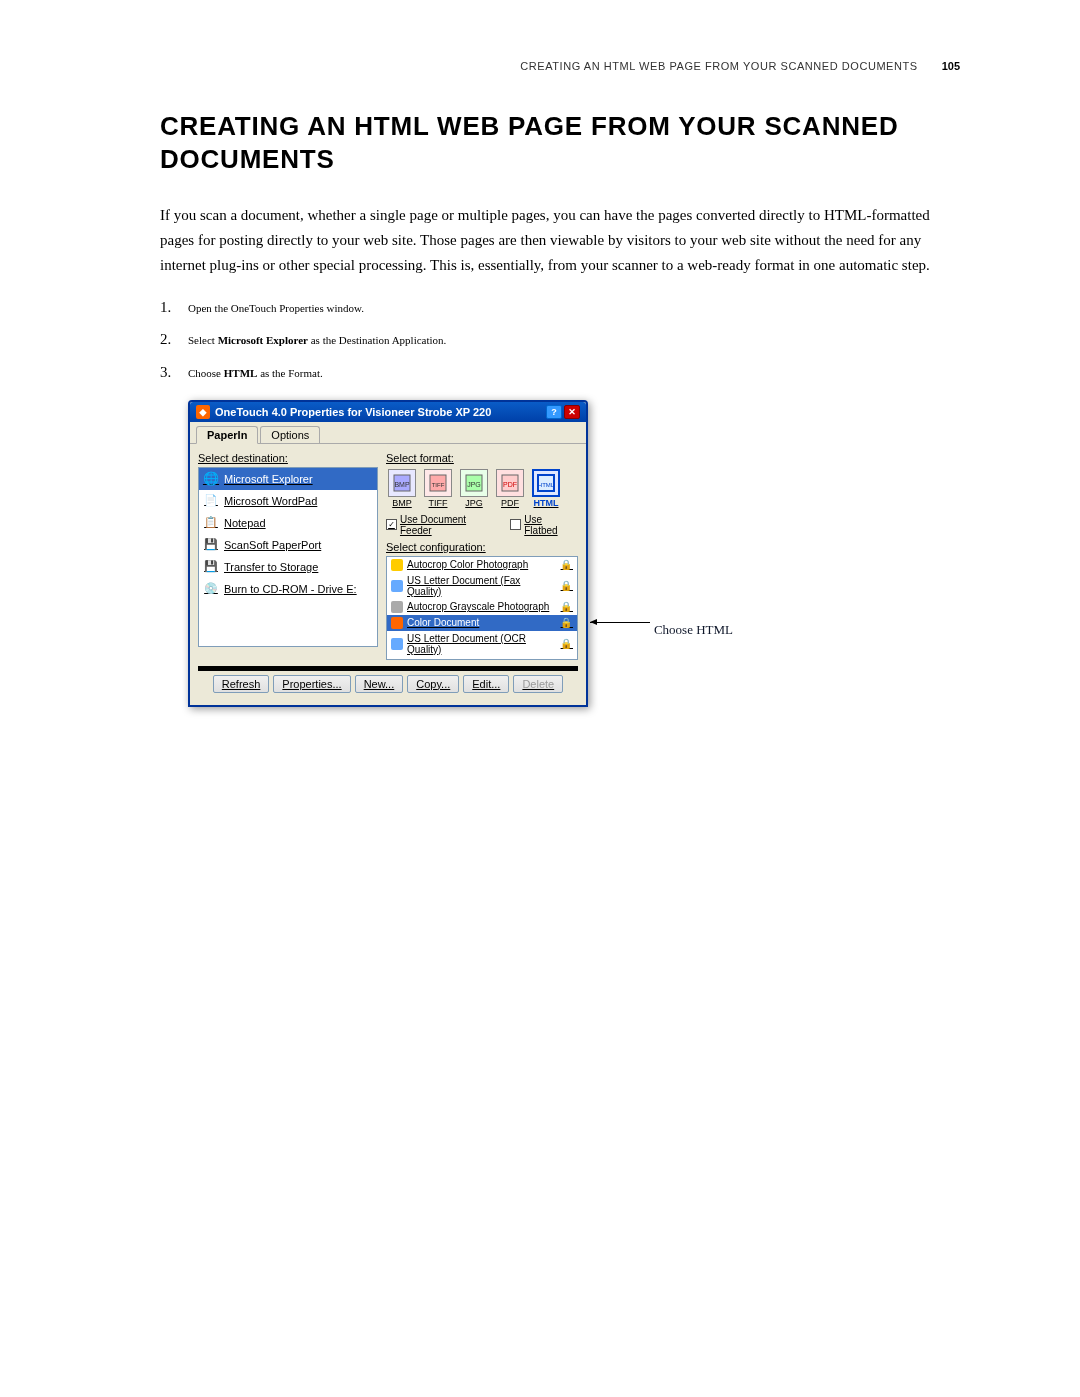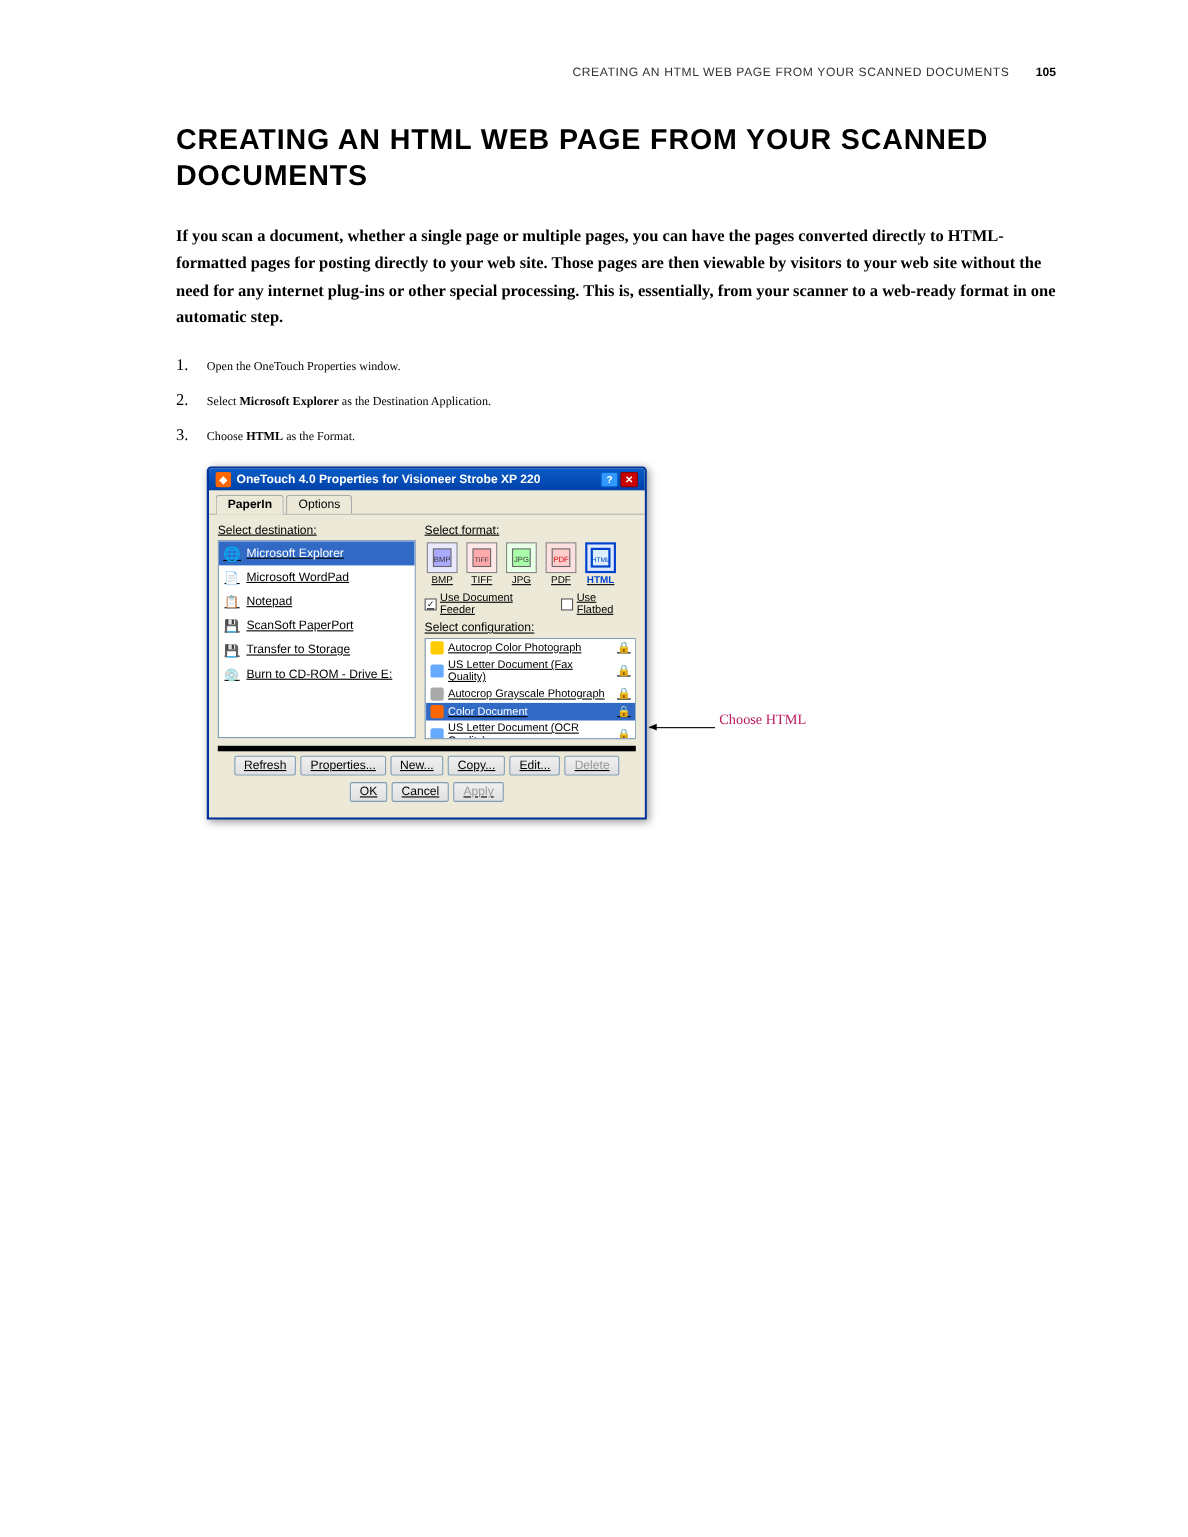--- a/index.html
+++ b/index.html
@@ -56,21 +56,20 @@
       border-bottom: none;
     }
 
     
     .body-text {
       font-family: "Georgia", serif;
       font-size: 15px;
       line-height: 1.65;
       color: #000;
       margin-bottom: 22px;
-      font-weight: bold;
     }
 
     
     .section-heading {
       font-family: "Georgia", serif;
       font-size: 15px;
       font-weight: bold;
       color: #000;
       margin-bottom: 14px;
     }
@@ -324,21 +323,21 @@
       border: 1px solid #555;
       background: #fff;
       display: flex;
       align-items: center;
       justify-content: center;
       font-size: 8px;
     }
     .config-list {
       border: 1px solid #7f9db9;
       background: #fff;
-      height: 92px;
+      height: 104px;
       overflow-y: auto;
     }
     .config-item {
       display: flex;
       align-items: center;
       padding: 2px 4px;
       font-size: 10px;
       gap: 4px;
       cursor: default;
     }
@@ -385,25 +384,25 @@
       justify-content: center;
     }
 
     
     .arrow-label {
       position: absolute;
       right: -120px;
       top: 50%;
       transform: translateY(-50%);
       display: flex;
-      align-items: flex-end;
+      align-items: flex-start;
       gap: 4px;
       font-family: "Georgia", serif;
       font-size: 13px;
-      color: #be185d;
+      color: #0f172a;
       white-space: nowrap;
     }
     .arrow-line {
       display: inline-block;
       width: 60px;
       height: 1px;
       background: #000;
       position: relative;
     }
     .arrow-line::before {
@@ -614,25 +613,20 @@
 
         <div class="dialog-buttons-row">
           <button class="dialog-btn">Refresh</button>
           <button class="dialog-btn">Properties...</button>
           <button class="dialog-btn">New...</button>
           <button class="dialog-btn">Copy...</button>
           <button class="dialog-btn">Edit...</button>
           <button class="dialog-btn disabled" disabled="">Delete</button>
         </div>
 
-        <div class="dialog-btn-row2">
-          <button class="dialog-btn">OK</button>
-          <button class="dialog-btn">Cancel</button>
-          <button class="dialog-btn disabled" disabled="">Apply</button>
-        </div>
       </div>
     </div>
 
     
     <div class="arrow-label" style="position:absolute; right:-145px; top: 230px;">
       <span class="arrow-line"></span>
       <span>Choose HTML</span>
     </div>
   </div>
 

